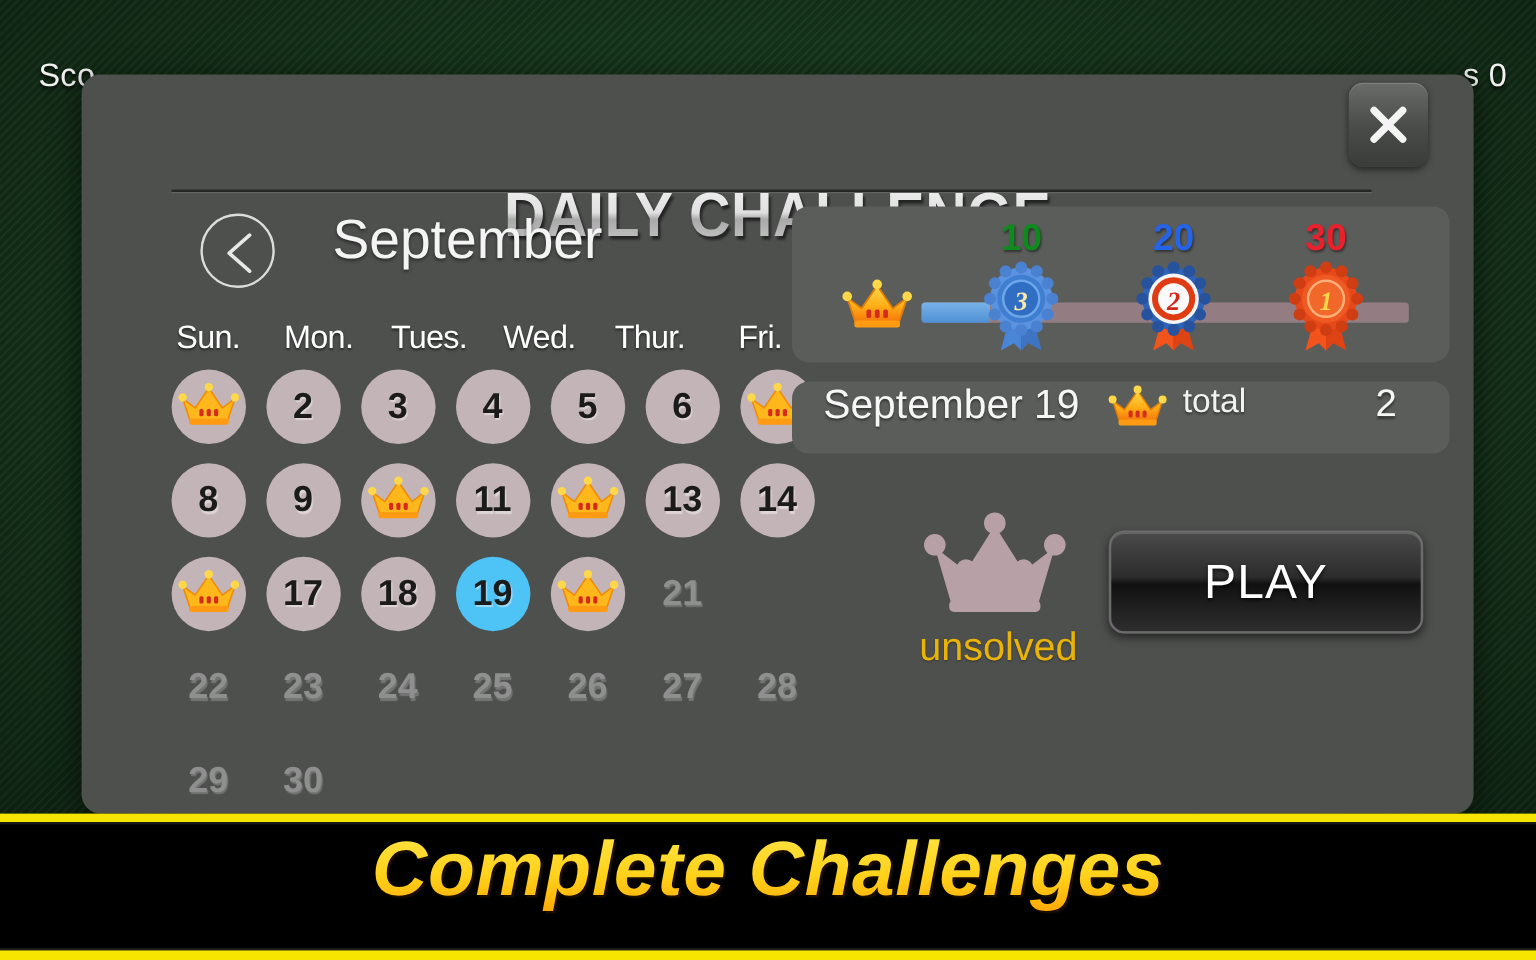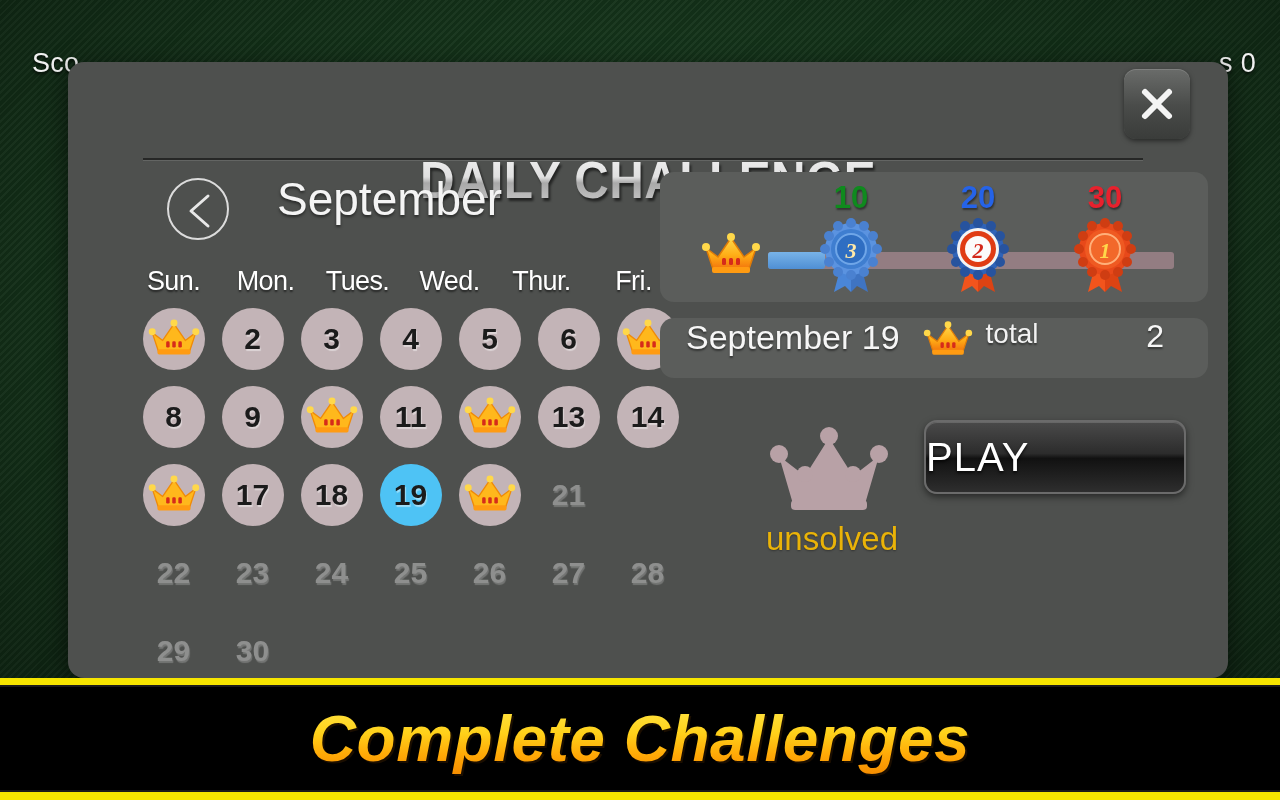--- a/index.html
+++ b/index.html
@@ -248,27 +248,27 @@
     left: 62px; top: 100px;
     width: 220px;
     text-align: center;
     font-size: 33px;
     color: #eab308;
     text-shadow: 0 1px 2px rgba(0,0,0,0.35);
   }
 
   .play-btn {
     position: absolute;
-    right: 22px; top: 0;
-    width: 262px; height: 74px;
+    right: 22px; top: 22px;
+    width: 262px; height: 86px;
     border-radius: 13px;
     background: linear-gradient(180deg, #4a4a4a 0%, #2c2c2c 45%, #111111 52%, #2e2e2e 100%);
     border: 2px solid #6b6b6b;
     box-shadow: 0 3px 7px rgba(0,0,0,0.5), inset 0 1px 0 rgba(255,255,255,0.16);
-    display: flex; align-items: center; 
+    display: flex; align-items: center; justify-content: center;
     cursor: pointer;
   }
   .play-btn span {
     font-size: 40px;
     color: #ffffff;
     letter-spacing: 1px;
     text-shadow: 0 2px 3px rgba(0,0,0,0.7);
   }
 
   
@@ -278,21 +278,21 @@
     width: 1280px; height: 7px;
     background: #f6e500;
   }
   .banner {
     position: absolute;
     left: 0; top: 685px;
     width: 1280px; height: 107px;
     background: #000;
     border-top: 2px solid #1a1a1a;
     border-bottom: 2px solid #1a1a1a;
-    display: flex; align-items: center; justify-content: center;
+    display: flex; justify-content: center;
   }
   .banner-text {
     font-size: 64px;
     font-weight: bold;
     font-style: italic;
     letter-spacing: 0.5px;
     background: linear-gradient(180deg, #ffe74a 0%, #ffd11a 42%, #ffa806 72%, #f58b00 100%);
     -webkit-background-clip: text;
     background-clip: text;
     color: transparent;

